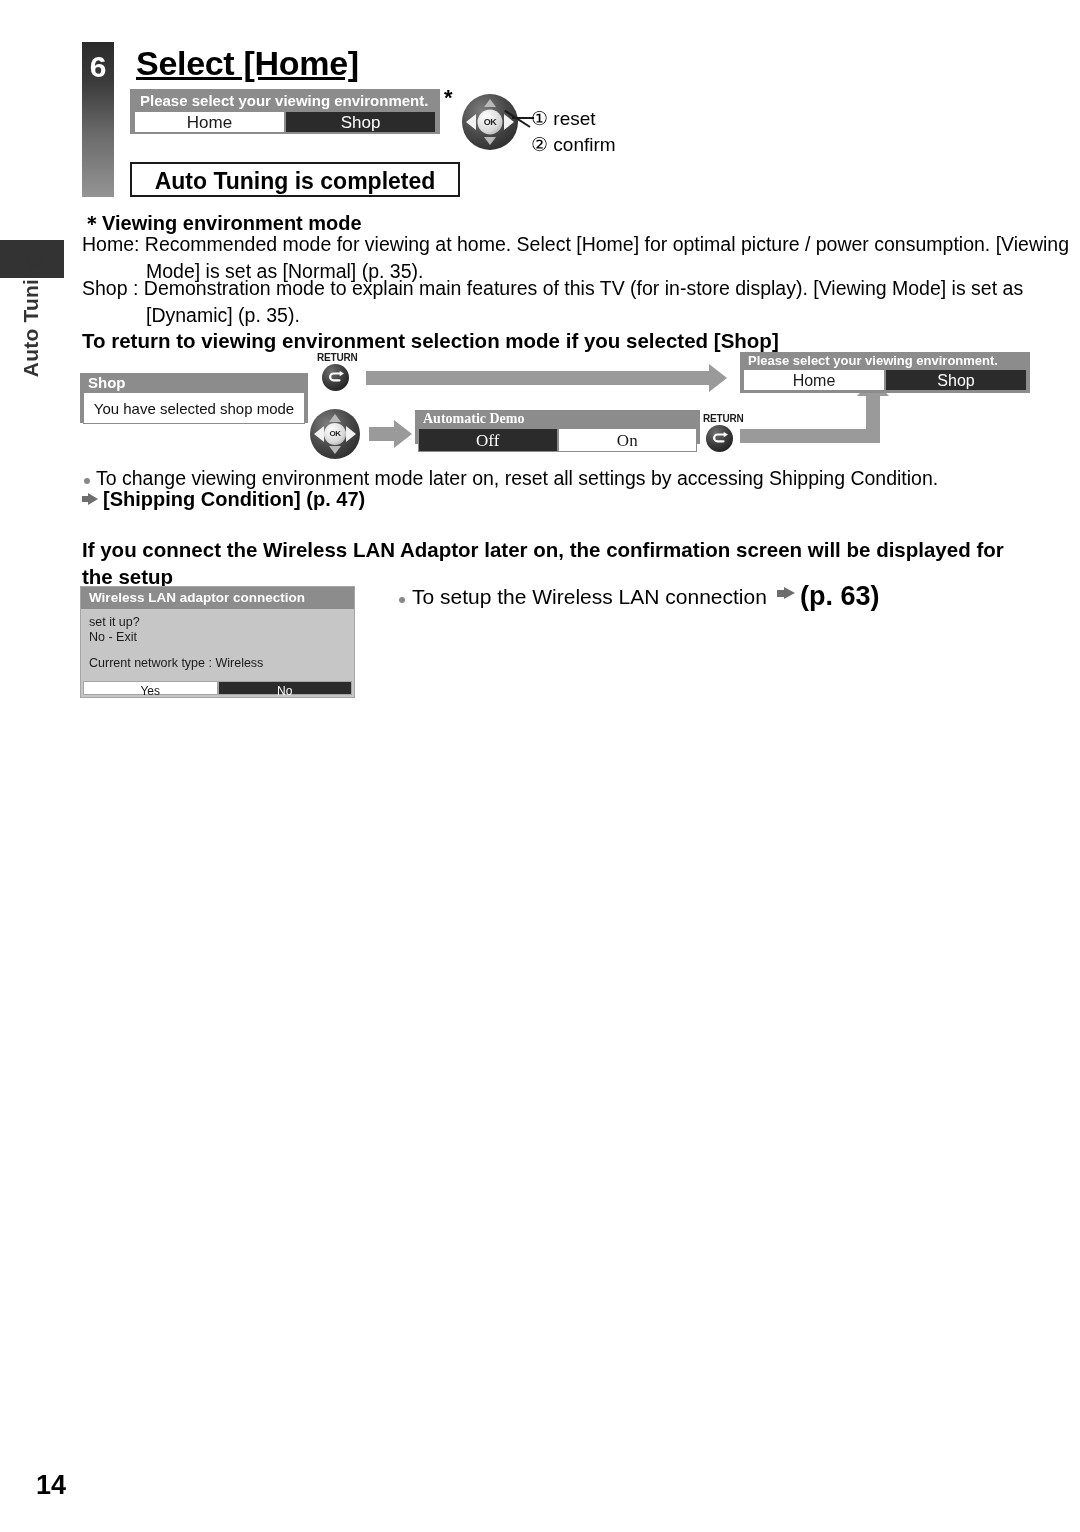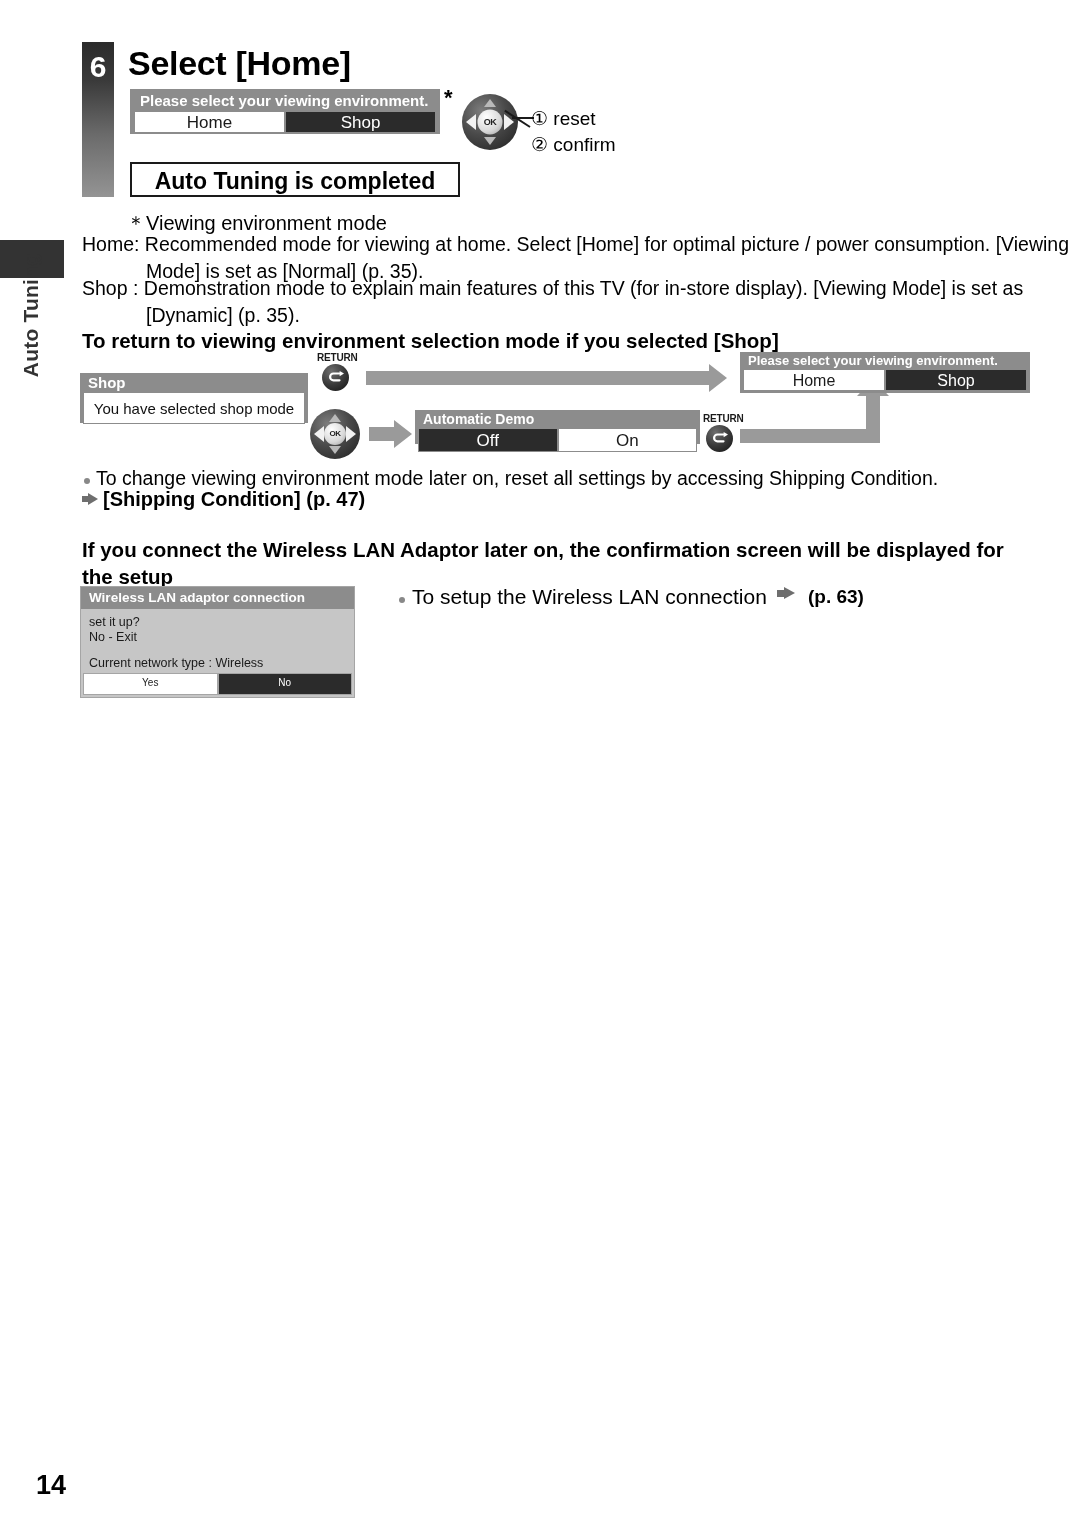--- a/index.html
+++ b/index.html
@@ -55,25 +55,26 @@
     top: 50px;
     width: 32px;
     text-align: center;
     font-size: 30px;
     font-weight: bold;
     color: #ffffff;
     line-height: 34px;
   }
   .step-title {
     position: absolute;
-    left: 128px;
+    left: 136px;
     top: 44px;
     font-size: 34px;
     font-weight: bold;
     letter-spacing: -.3px;
+    text-decoration: underline;
   }
 
   
   .osd {
     position: absolute;
     background: #8c8c8c;
     box-sizing: border-box;
   }
   .osd-title {
     color: #ffffff;
@@ -186,23 +187,22 @@
   }
 
   
   .body-text {
     position: absolute;
     font-size: 19.5px;
     line-height: 27px;
   }
   #viewing-mode-head {
     left: 82px; top: 210px;
-    font-weight: normal;
+    font-weight: bold;
     font-size: 20px;
-    margin-left: 44px;
   }
   #home-desc { left: 82px; top: 231px; width: 940px; }
   #shop-desc { left: 82px; top: 275px; width: 940px; }
   .hang { padding-left: 64px; text-indent: -64px; }
 
   #return-head {
     left: 82px; top: 327px;
     font-size: 20.5px; font-weight: bold; text-align: center;
   }
 
@@ -272,20 +272,21 @@
     left: 857px; top: 379px;
     width: 0; height: 0;
     border-left: 16px solid transparent;
     border-right: 16px solid transparent;
     border-bottom: 17px solid #9a9a9a;
   }
 
   #dlg-demo {
     left: 415px; top: 410px; width: 285px; height: 34px;
     padding: 1px 3px 3px 3px;
+    font-family: Liberation Serif, serif;
   }
   #dlg-demo .osd-title { font-size: 14px; padding: 0 0 1px 5px; }
   #dlg-demo .osd-btn { width: 50%; height: 24px; line-height: 24px; font-size: 17px; }
 
   #dlg-env-right {
     left: 740px; top: 352px; width: 290px; height: 41px;
     padding: 1px 3px 3px 3px;
   }
   #dlg-env-right .osd-title { font-size: 13px; padding: 0 0 1px 5px; }
   #dlg-env-right .osd-btn { width: 50%; height: 22px; line-height: 22px; font-size: 16px; }
@@ -349,38 +350,38 @@
     padding: 11px 8px 0 8px;
     color: #1a1a1a;
   }
   #dlg-wifi .wrow {
     position: absolute;
     left: 2px; bottom: 2px;
     right: 2px;
     display: flex;
   }
   #dlg-wifi .wrow .osd-btn {
-    width: 50%; height: 22px; line-height: 18px; font-size: 10px;
+    width: 50%; height: 14px; line-height: 18px; font-size: 12px;
     border-color: #a5a5a5;
   }
 
   #bdot2 { left: 399px; top: 597px; }
   #note2 { left: 412px; top: 583px; font-size: 21px; }
   #aglyph2 {
     position: absolute; left: 777px; top: 590px;
     width: 9px; height: 7px; background: #6e6e6e;
   }
   #aglyph2b {
     position: absolute; left: 784px; top: 587px;
     width: 0; height: 0;
     border-top: 6.5px solid transparent;
     border-bottom: 6.5px solid transparent;
     border-left: 11px solid #6e6e6e;
   }
-  #note2b { left: 800px; top: 583px; font-size: 19px; font-weight: bold; margin-left: 8px; }
+  #note2b { left: 800px; top: 583px; font-size: 27px; font-weight: bold; }
 
   
   #page-num {
     position: absolute;
     left: 36px; top: 1470px;
     font-size: 27px;
     font-weight: bold;
   }
 </style>
 </head>

